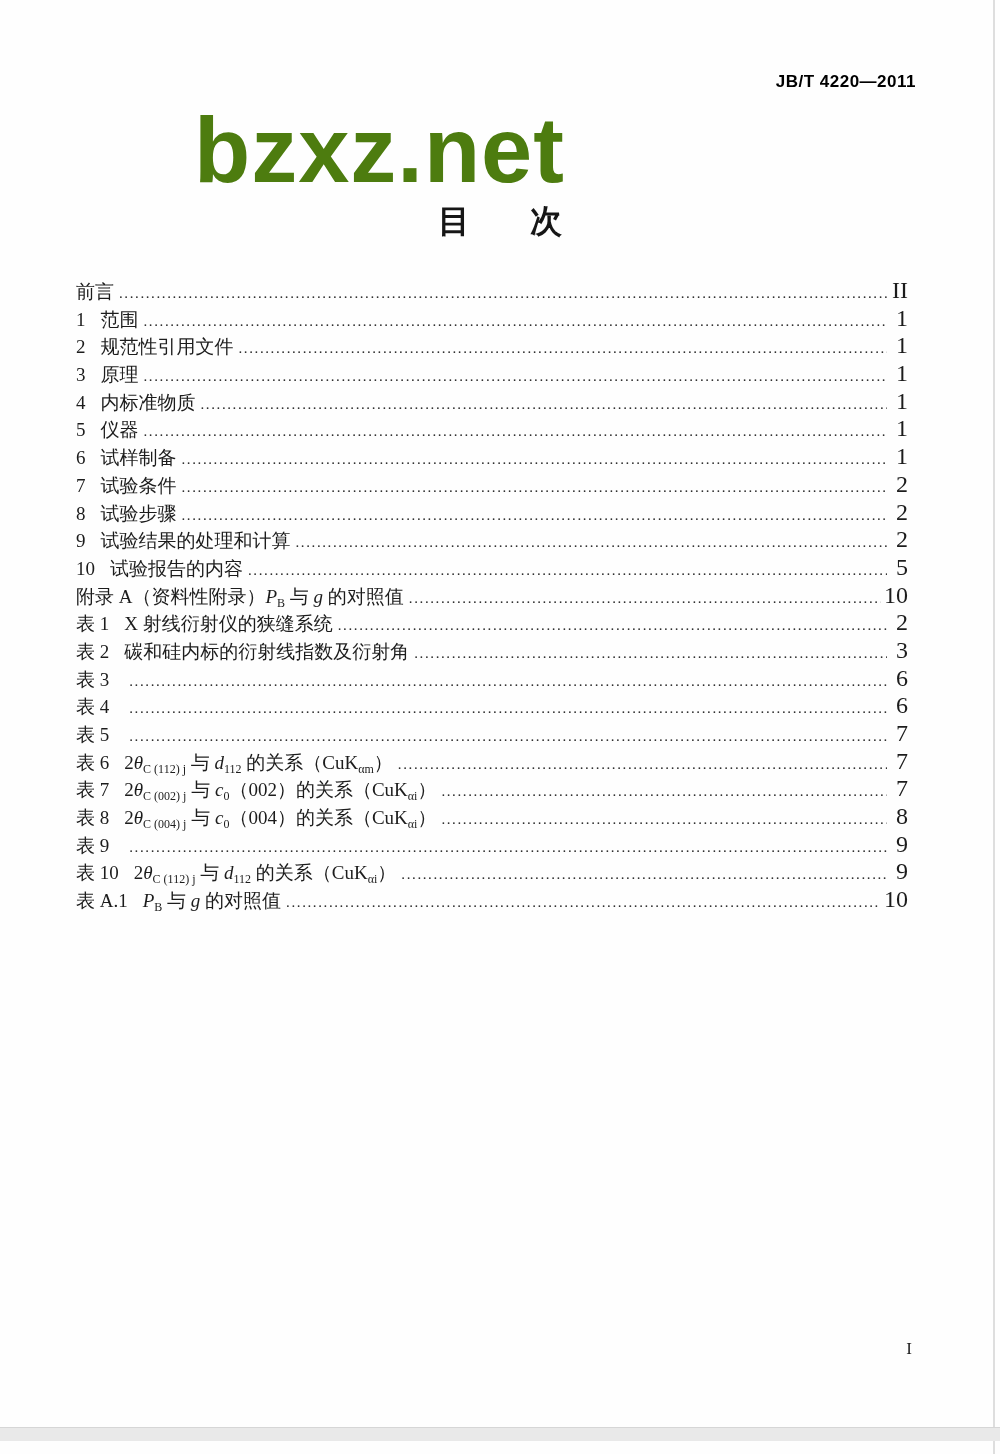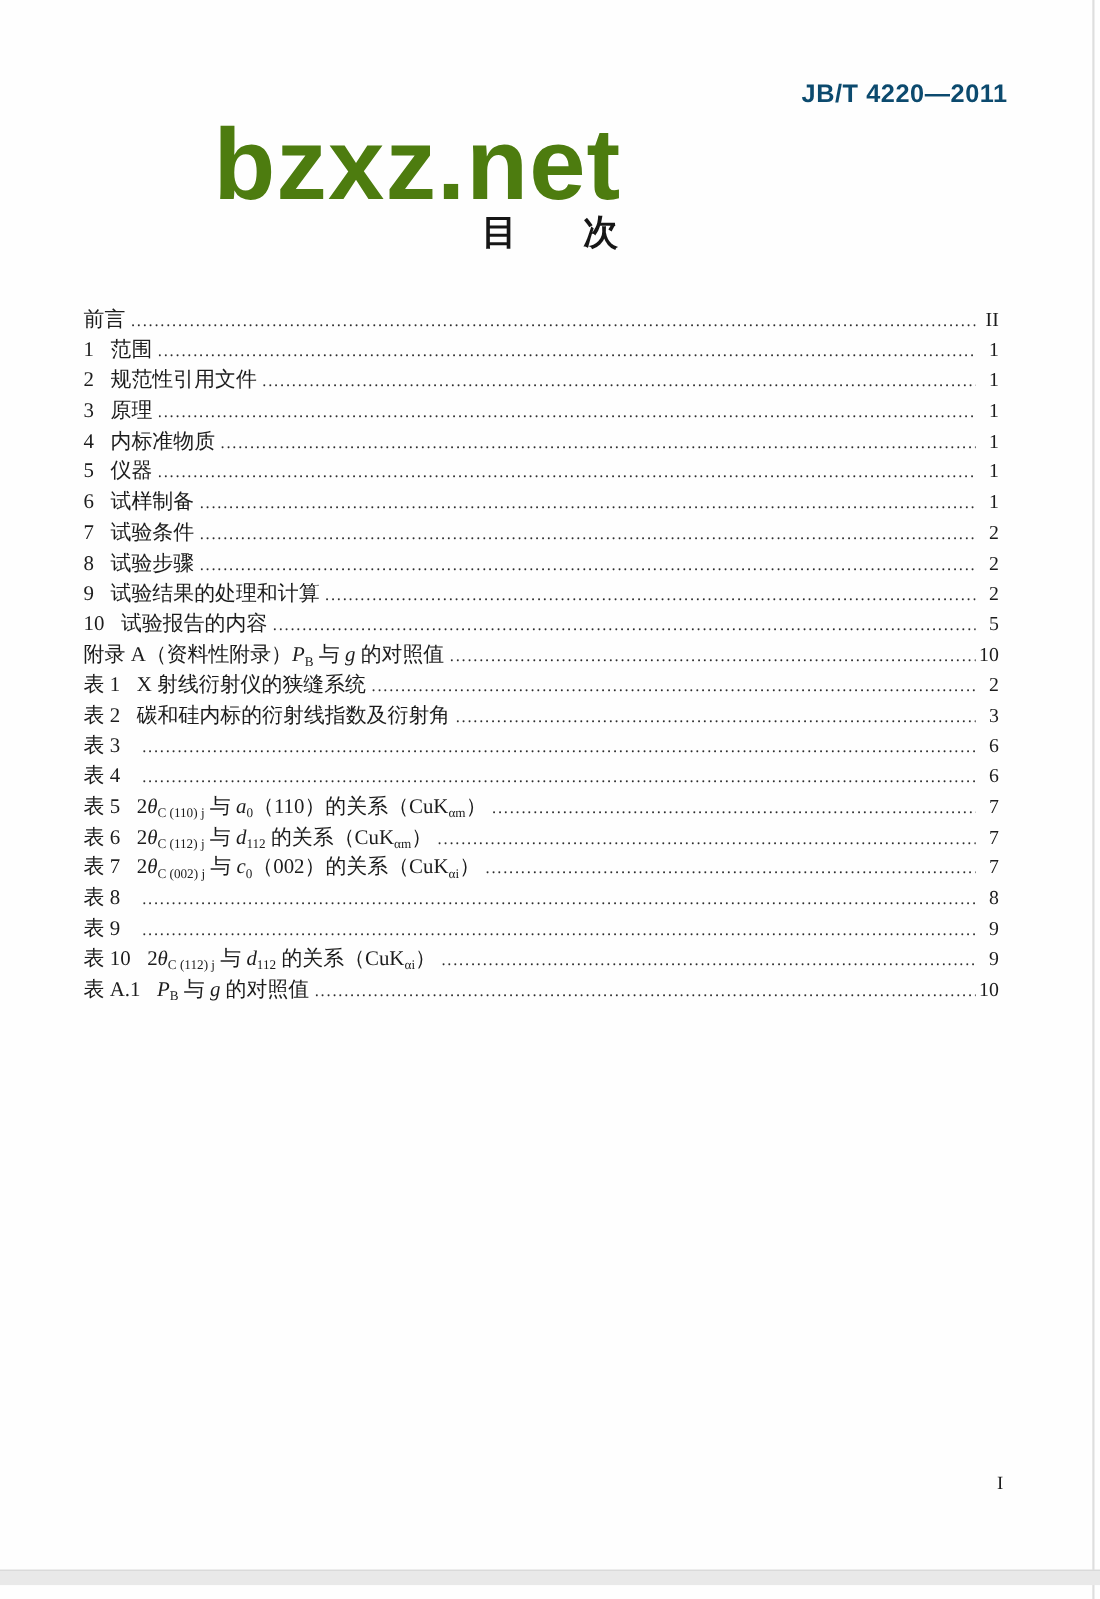--- a/index.html
+++ b/index.html
@@ -5,50 +5,50 @@
   html,body { margin:0; padding:0; background:#ffffff; }
   .page {
     position:relative; width:1000px; height:1454px;
     background:#fefefe; overflow:hidden;
     font-family:"Liberation Serif","DejaVu Serif",serif;
     color:#1c1c1c;
   }
   .doc-code {
     position:absolute; top:72px; right:84px;
     font-family:"Liberation Sans","DejaVu Sans",sans-serif;
-    font-weight:bold; font-size:23px; letter-spacing:0.5px; color:#0c4a6e;
+    font-weight:bold; font-size:17px; letter-spacing:0.5px; color:#000000;
   }
   .watermark {
     position:absolute; top:104px; left:194px;
     font-family:"Liberation Sans","DejaVu Sans",sans-serif;
     font-weight:bold; font-size:92px; line-height:1;
     color:#4d7c0f; letter-spacing:1px; user-select:none;
   }
   .title {
-    position:absolute; top:190px; left:0; width:100%;
+    position:absolute; top:200px; left:0; width:100%;
     text-align:center; font-size:32px; font-weight:bold;
     letter-spacing:14px; text-indent:14px; color:#161616;
   }
   .toc { position:absolute; top:277px; left:76px; right:92px; }
   .toc-row {
     display:flex; align-items:baseline;
     height:27.7px; font-size:19px; white-space:nowrap;
   }
   .toc-prefix { flex:0 0 auto; margin-right:15px; }
   .toc-prefix:empty { display:none; }
   .toc-label { flex:0 0 auto; }
   .toc-leader {
     flex:1 1 0; overflow:hidden; white-space:nowrap;
     margin:0 3px 0 5px; color:#2c2c2c;
   }
   .toc-leader::after {
     content:"......................................................................................................................................................................................................................................";
     font-size:15px; letter-spacing:1.6px;
   }
-  .toc-page { flex:0 0 auto; font-size:18px; min-width:18px; text-align:right; }
+  .toc-page { flex:0 0 auto; font-size:24px; min-width:18px; text-align:right; }
   .s-i { font-style:italic; }
   .s-sub { font-size:12px; position:relative; top:4px; letter-spacing:0; }
   .folio {
     position:absolute; top:1339px; right:88px;
     font-size:17px; color:#1c1c1c;
   }
   .right-edge {
     position:absolute; top:0; bottom:0; right:5px; width:2px;
     background:#dedede;
   }
@@ -174,41 +174,41 @@
     </div>
 
     <div class="toc-row">
       <span class="toc-prefix">表 4</span>
       <span class="toc-leader"></span>
       <span class="toc-page">6</span>
     </div>
 
     <div class="toc-row">
       <span class="toc-prefix">表 5</span>
-      <span class="toc-label"><span>2</span><span class="s-i">θ</span><span class="s-sub">C (110) j</span><span> 与 </span><span class="s-i">a</span><span class="s-sub">0</span><span>（110）的关系（CuK</span><span class="s-sub">αm</span><span>）</span></span>
       <span class="toc-leader"></span>
       <span class="toc-page">7</span>
     </div>
 
     <div class="toc-row">
       <span class="toc-prefix">表 6</span>
       <span class="toc-label"><span>2</span><span class="s-i">θ</span><span class="s-sub">C (112) j</span><span> 与 </span><span class="s-i">d</span><span class="s-sub">112</span><span> 的关系（CuK</span><span class="s-sub">αm</span><span>）</span></span>
       <span class="toc-leader"></span>
       <span class="toc-page">7</span>
     </div>
 
     <div class="toc-row">
       <span class="toc-prefix">表 7</span>
       <span class="toc-label"><span>2</span><span class="s-i">θ</span><span class="s-sub">C (002) j</span><span> 与 </span><span class="s-i">c</span><span class="s-sub">0</span><span>（002）的关系（CuK</span><span class="s-sub">αi</span><span>）</span></span>
       <span class="toc-leader"></span>
       <span class="toc-page">7</span>
     </div>
 
     <div class="toc-row">
       <span class="toc-prefix">表 8</span>
+      <span class="toc-label"><span>2</span><span class="s-i">θ</span><span class="s-sub">C (004) j</span><span> 与 </span><span class="s-i">c</span><span class="s-sub">0</span><span>（004）的关系（CuK</span><span class="s-sub">αi</span><span>）</span></span>
       <span class="toc-leader"></span>
       <span class="toc-page">8</span>
     </div>
 
     <div class="toc-row">
       <span class="toc-prefix">表 9</span>
       <span class="toc-leader"></span>
       <span class="toc-page">9</span>
     </div>
 

